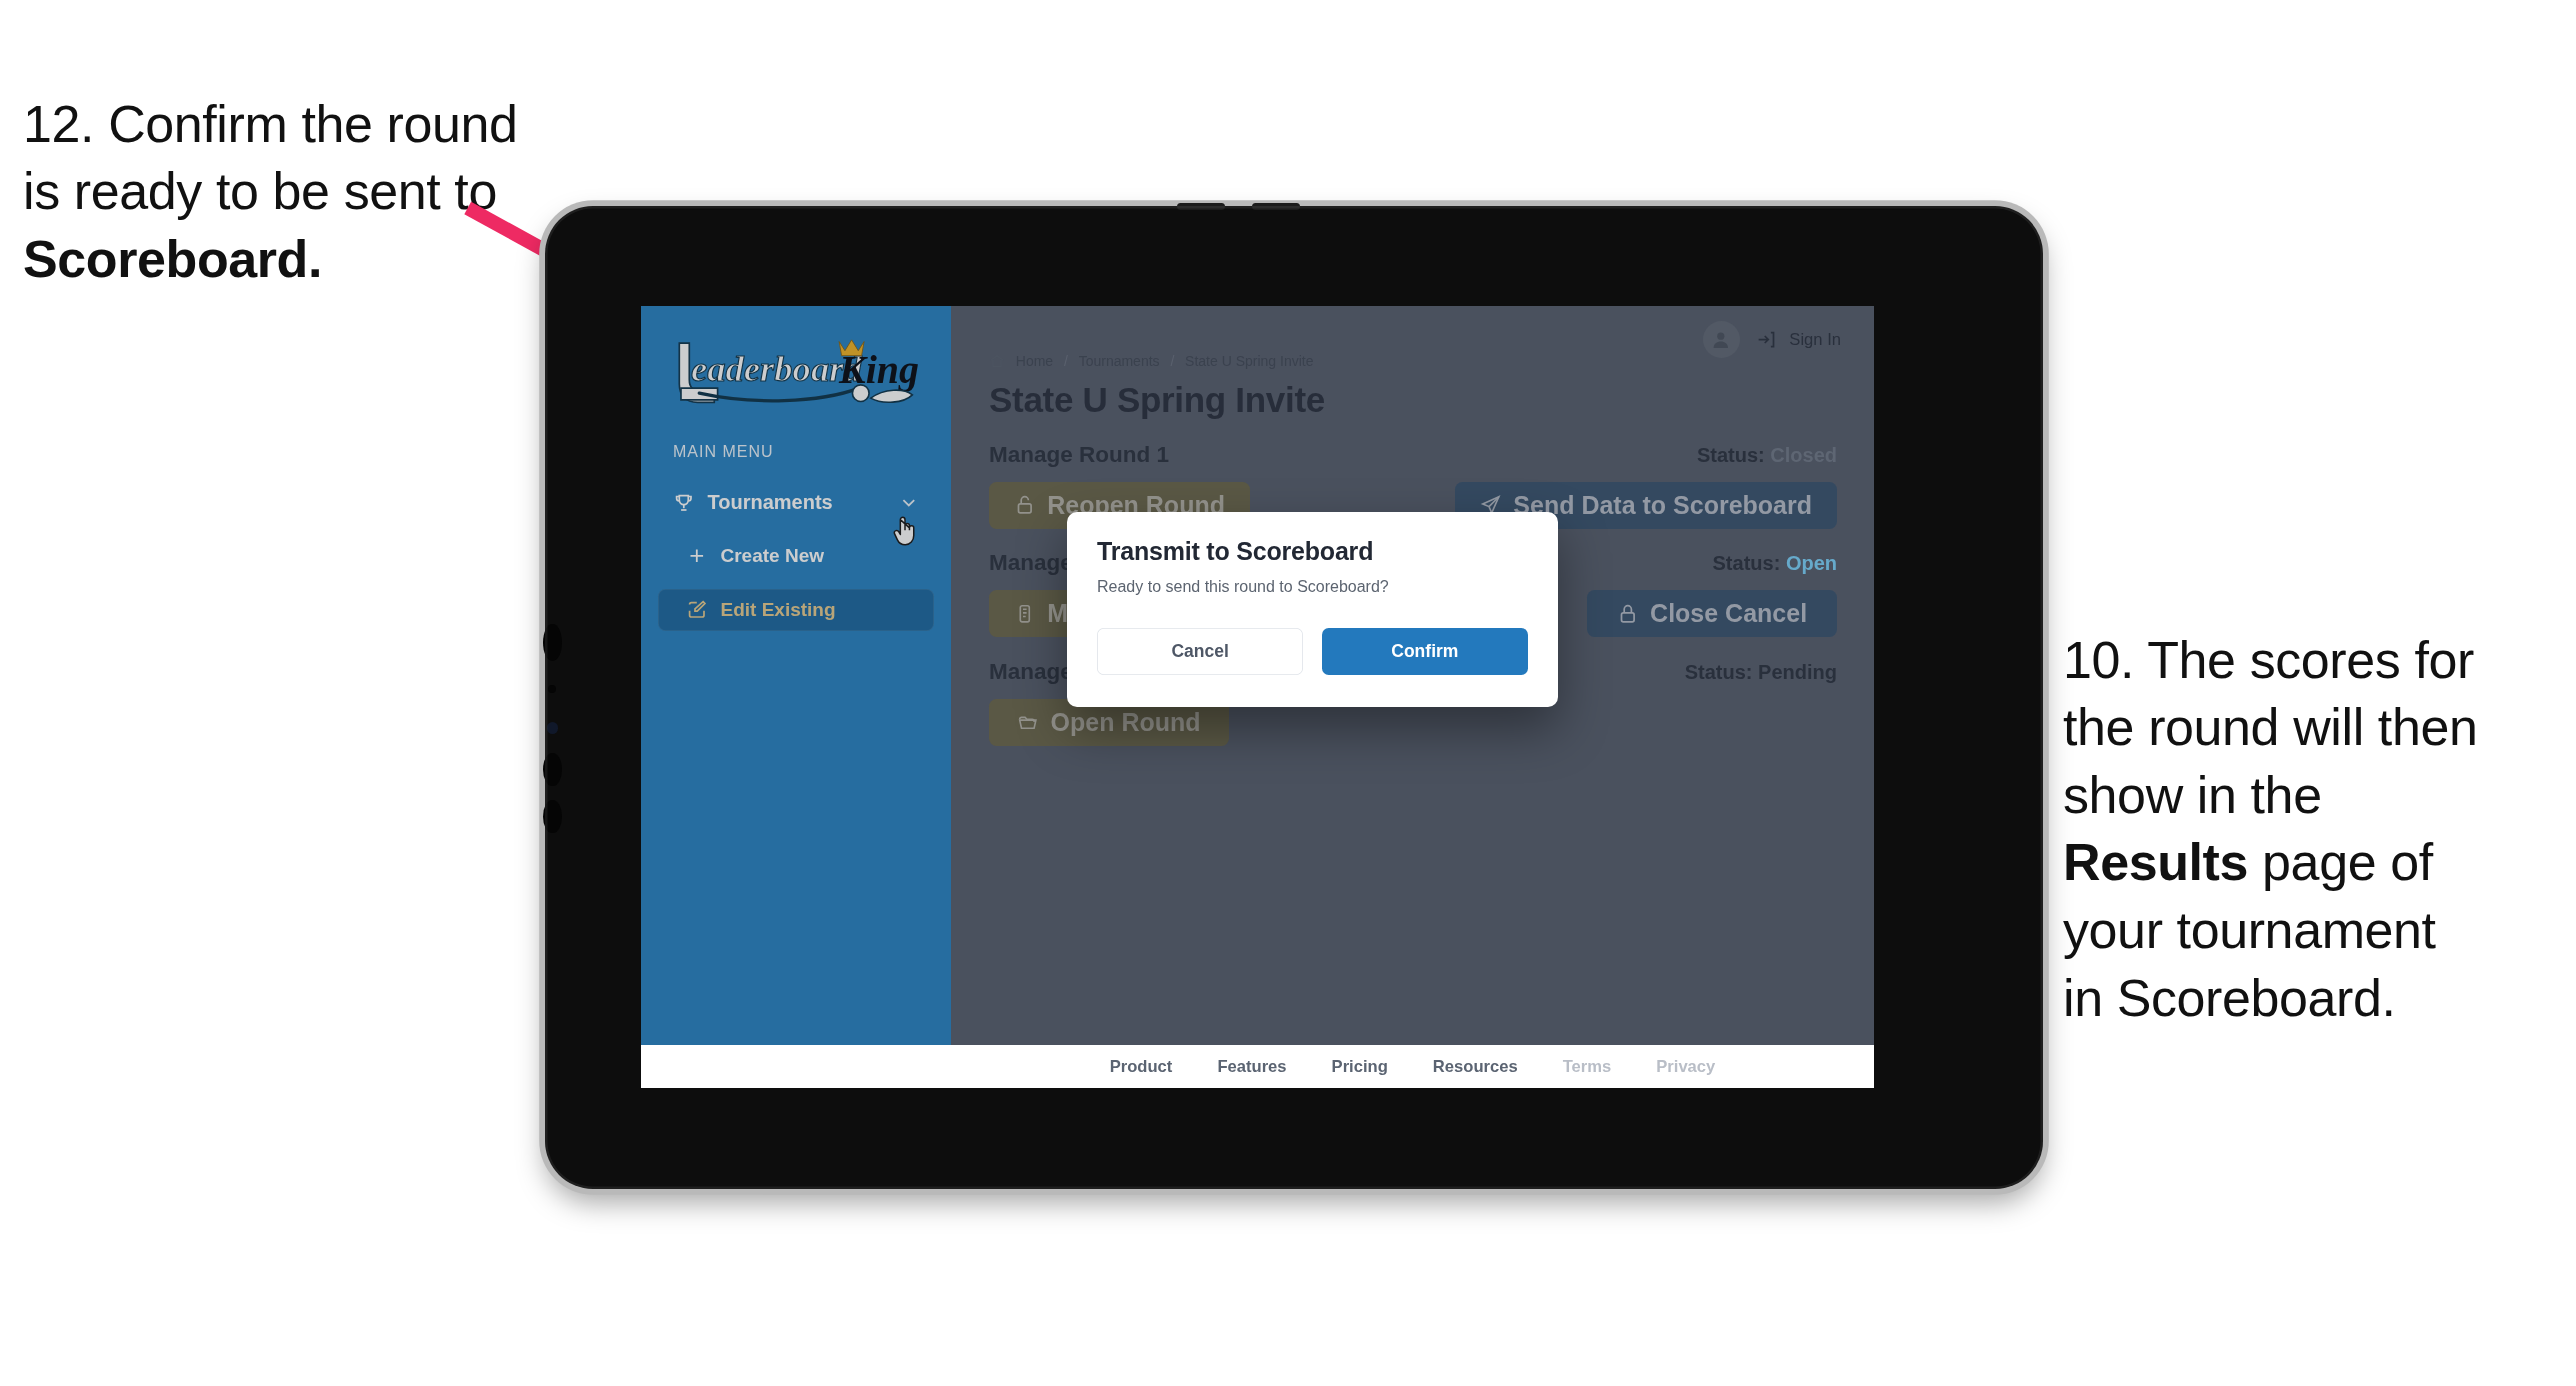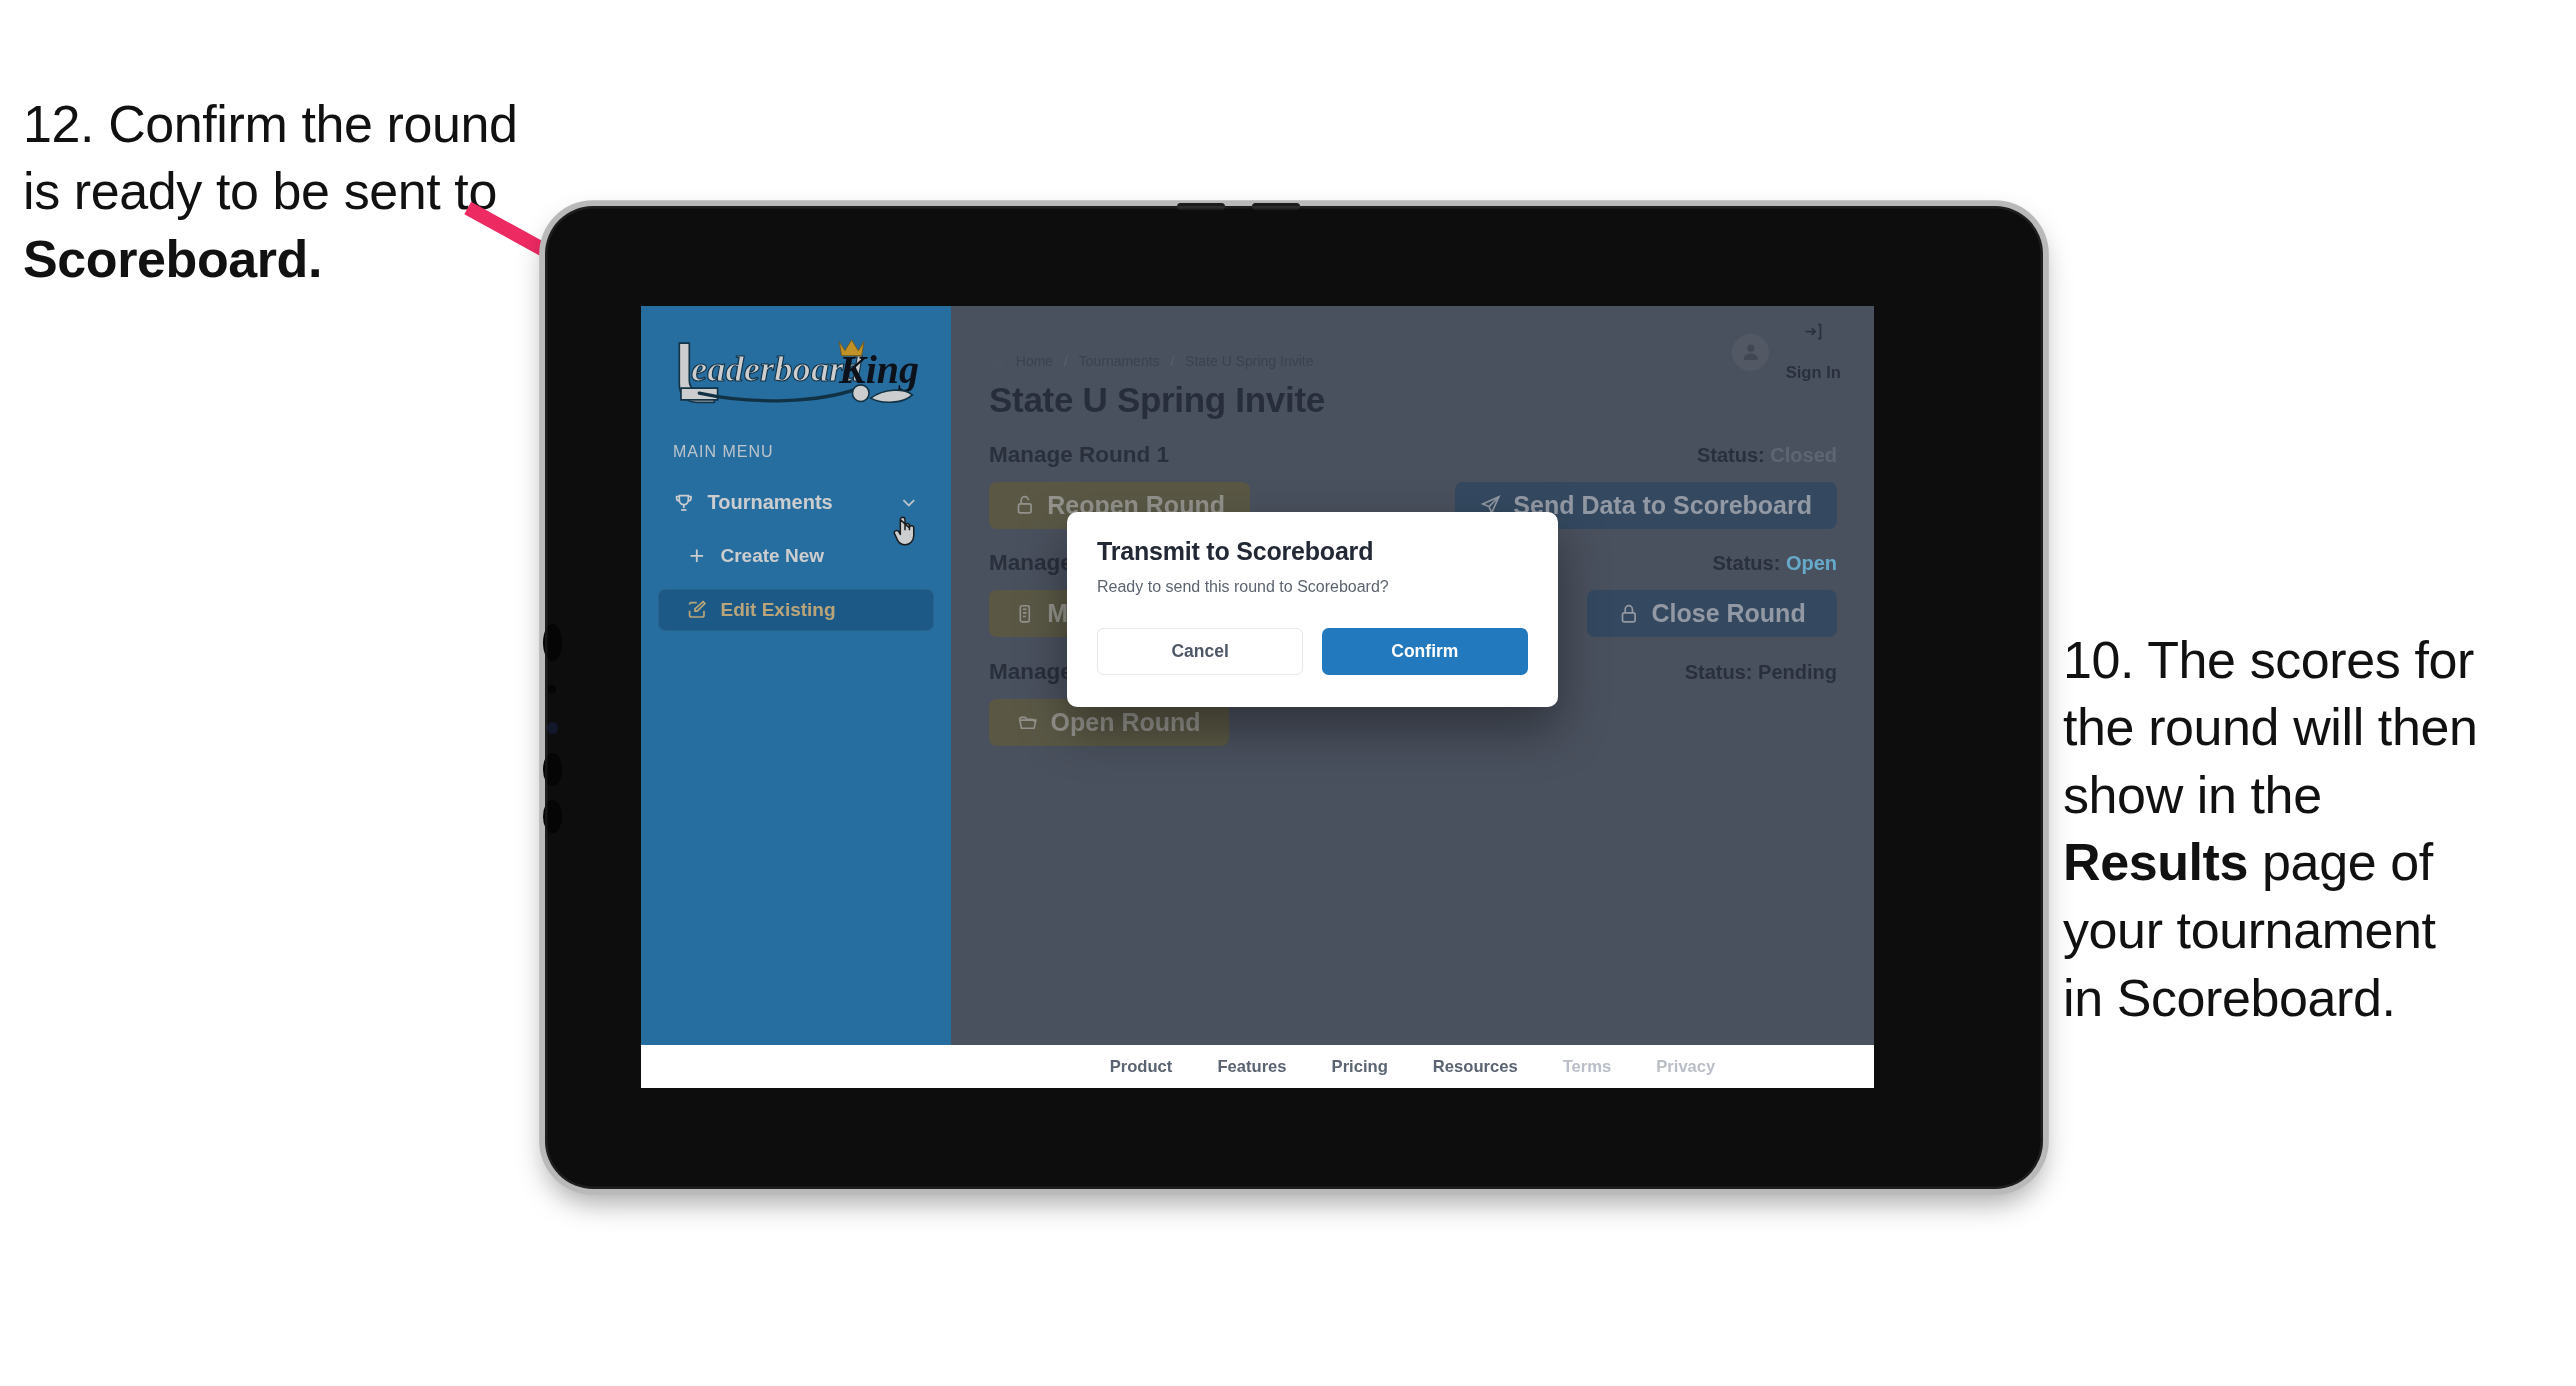--- a/index.html
+++ b/index.html
@@ -95,21 +95,21 @@
   .nav-sub.active .lbl { color:#e7cc92; }
   .ico { width:21.6px; height:21.6px; flex:0 0 21.6px; display:block; }
 
   .cursor-hand { position:absolute; left:250px; top:210px; width:28px; height:33px; }
 
   
   .content { flex:1 1 auto; position:relative; padding: 25px 37px 0 38px; color:#333a46; min-width:0; }
 
   .topbar { position:absolute; right:33px; top:15px; display:flex; align-items:center; gap:16.6px; }
   .avatar { width:37px; height:37px; border-radius:50%; background:#636b79; display:flex; align-items:center; justify-content:center; }
-  .signin { display:flex; align-items:center; gap:21px; color:#2f3645; font-size:16.6px; font-weight:700;flex-direction:column; }
+  .signin { display:flex; align-items:center; gap:12px; color:#2f3645; font-size:16.6px; font-weight:400; }
 
   .breadcrumb { display:flex; align-items:center; gap:10.8px; color:#454d5c; font-size:14px; margin-top: 21.6px; }
   .breadcrumb .sep { color:#6c7483; }
   .page-title { font-size:35px; font-weight:700; color:#2c3342; margin-top:11.6px; letter-spacing:-0.3px; }
 
   .round-block { margin-top: 21.6px; }
   .round-head { display:flex; align-items:baseline; justify-content:space-between; }
   .round-title { font-size:22.5px; font-weight:600; color:#2f3645; }
   .round-status { font-size:20px; font-weight:700; color:#2f3645; }
   .round-status .v { font-weight:700; }
@@ -323,21 +323,21 @@
                   <rect x="7" y="3" width="10" height="18" rx="2"></rect>
                     <path d="M10 7h4M10 11h4M10 15h3"></path>
                 </svg>
                 <span>Manage/Audit Data</span>
               </button>
               <button class="btn btn-navy">
                 <svg class="ico" viewBox="0 0 24 24" fill="none" stroke="#b6bdc9" stroke-width="1.9">
                   <rect x="5" y="11" width="14" height="10" rx="2"></rect>
                     <path d="M8 11V7a4 4 0 0 1 8 0v4"></path>
                 </svg>
-                <span>Close Round</span>
+                <span>Close Cancel</span>
               </button>
             </div>
           </div>
 
           <div class="round-block">
             <div class="round-head">
               <div class="round-title">Manage Round 3</div>
               <div class="round-status">
                 <span>Status:</span>
                 <span class="v st-pending">Pending</span>

